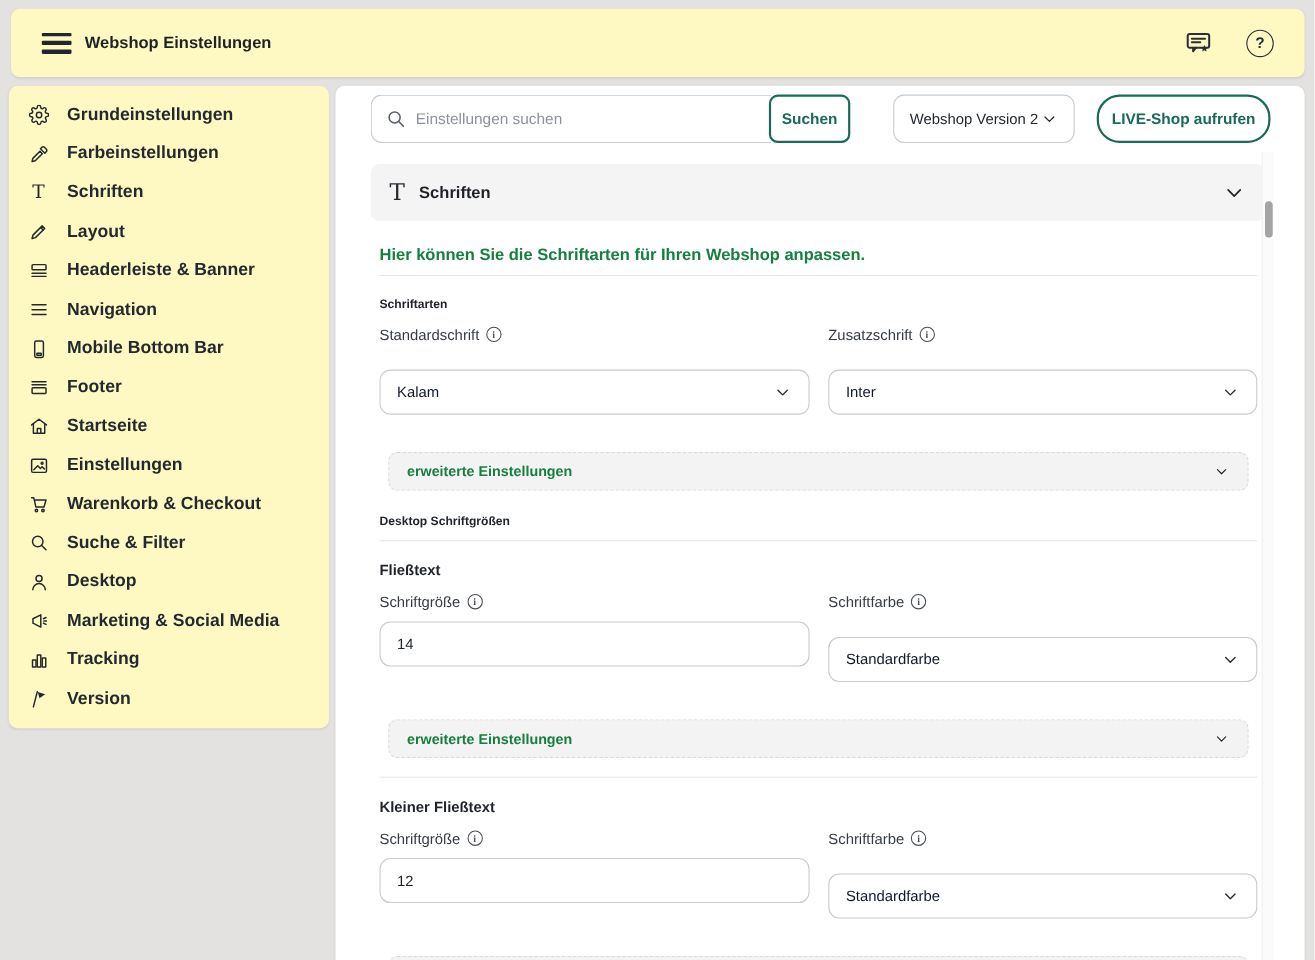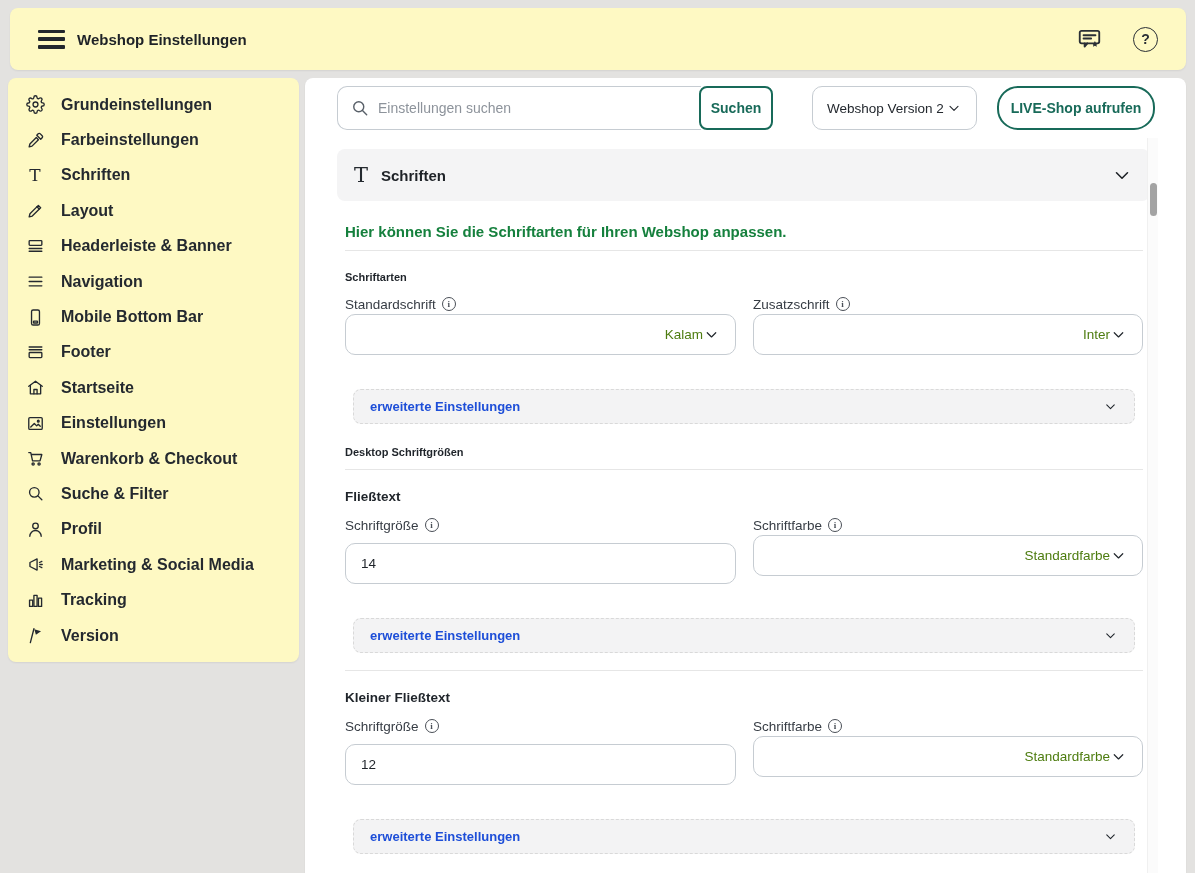--- a/index.html
+++ b/index.html
@@ -86,35 +86,35 @@
 
   .field-grid { display:grid; grid-template-columns:391px 390px; column-gap:17px; margin:13px 0 0 8px; }
   .field-label { font-size:13.5px; color:#363c44; display:flex; align-items:center; height:16px; }
   .info {
     width:14px; height:14px; border:1.2px solid #4a4f57; border-radius:50%;
     display:inline-flex; align-items:center; justify-content:center;
     font-size:9px; font-style:normal; color:#4a4f57; margin-left:6px; cursor:pointer;
     font-family:"Liberation Serif", serif; font-weight:700;
   }
   .control {
-    margin-top:2px; height:41px; border:1px solid #c6ccd2; border-radius:10px;
-    display:flex; align-items:center; justify-content:flex-end;
-    padding:0 15px; font-size:13.5px; color:#4d7c0f; background:#fff; cursor:pointer;
+    margin-top:24px; height:41px; border:1px solid #c6ccd2; border-radius:10px;
+    display:flex; align-items:center; justify-content:space-between;
+    padding:0 15px; font-size:13.5px; color:#0f172a; background:#fff; cursor:pointer;
   }
   .control-input {
     margin-top:10px; height:41px; width:100%; border:1px solid #c6ccd2; border-radius:10px;
     padding:0 15px; font-size:13.5px; color:#1f242a; outline:none;
     font-family:"Liberation Sans", sans-serif;
   }
   .advanced {
     margin:34px 0 0 16px; width:782px; height:35px; background:#f3f3f4;
     border:1px dashed #d9d9d9; border-radius:8px; display:flex; align-items:center;
     justify-content:space-between; padding:0 16px; cursor:pointer;
   }
-  .advanced .adv-lbl { font-size:13px; font-weight:700; color:#1d4ed8; }
+  .advanced .adv-lbl { font-size:13px; font-weight:700; color:#15803d; }
 
   
   .scroll-track {
     position:absolute; top:60px; right:28px; width:11px; bottom:0;
     background:#fbfbfb; border-left:1px solid #f0f0f0;
   }
   .scroll-thumb { position:absolute; left:2px; top:45px; width:7px; height:33px; background:#a3a3a3; border-radius:4px; }
 
   svg.stroke { fill:none; stroke:currentColor; stroke-width:1.7; stroke-linecap:round; stroke-linejoin:round; }
 </style>
@@ -262,21 +262,21 @@
     <span class="lbl">Suche &amp; Filter</span>
   </div>
 
   <div class="side-item">
     <span class="ico">
       <svg class="stroke" width="19" height="19" viewBox="0 0 24 24">
         <circle cx="12" cy="7.5" r="3.5"></circle>
         <path d="M4.8 20.5a7.2 7.2 0 0 1 14.4 0"></path>
       </svg>
     </span>
-    <span class="lbl">Profil</span>
+    <span class="lbl">Desktop</span>
   </div>
 
   <div class="side-item">
     <span class="ico">
       <svg class="stroke" width="19" height="19" viewBox="0 0 24 24">
         <path d="M14 5L5 9.5v5L14 19V5z"></path>
         <path d="M17 9.5l3-1.5M17.5 12h3M17 14.5l3 1.5"></path>
       </svg>
     </span>
     <span class="lbl">Marketing &amp; Social Media</span>

